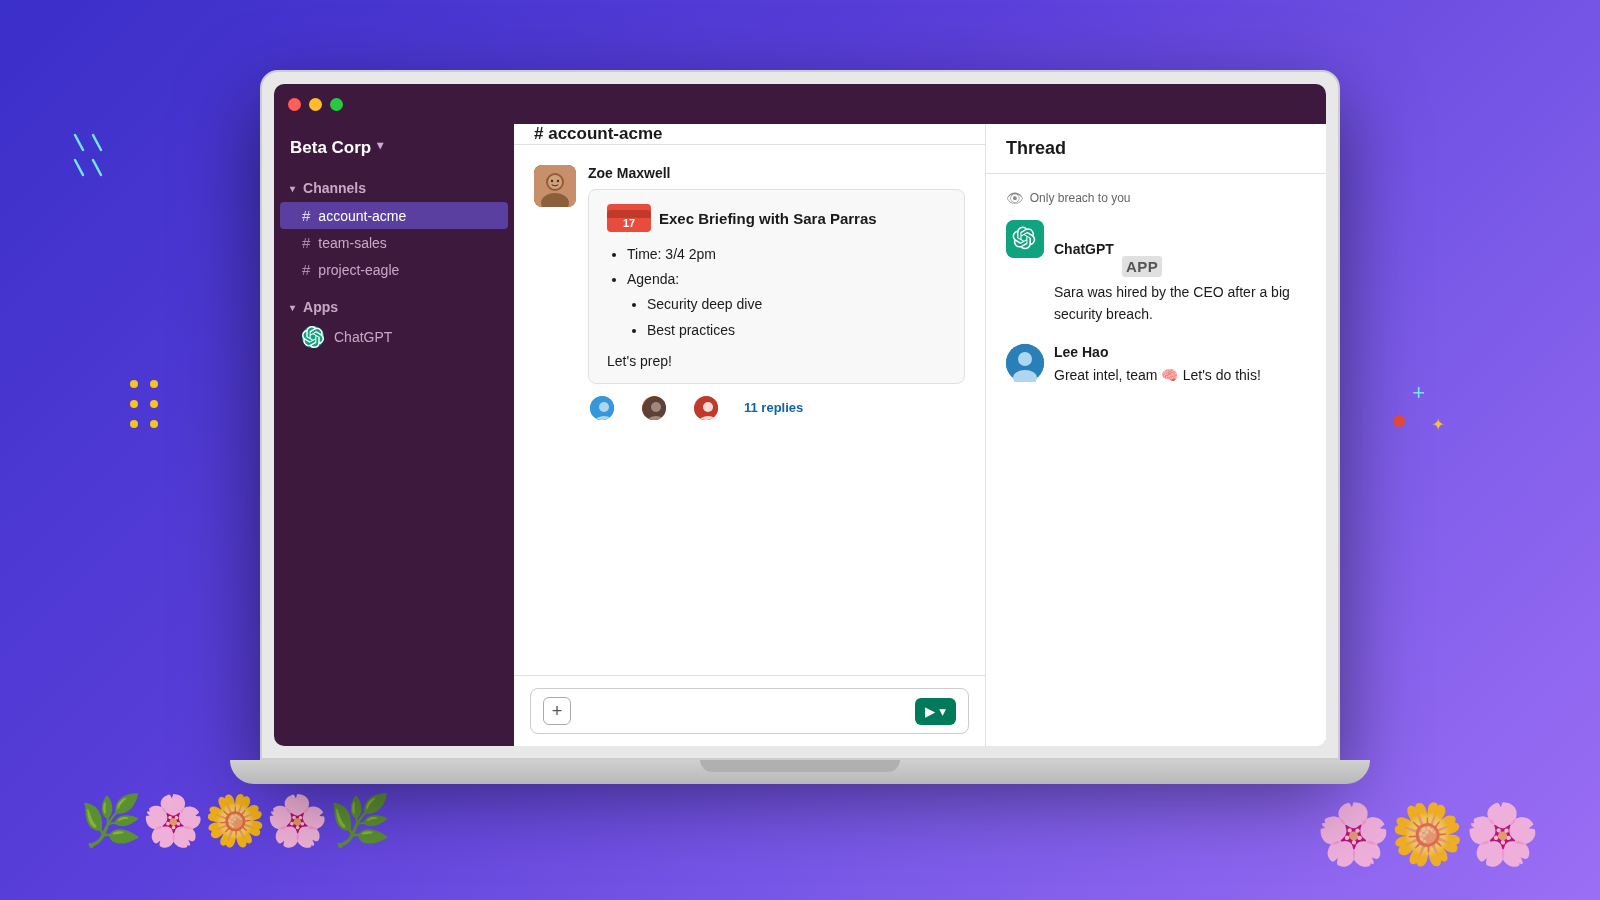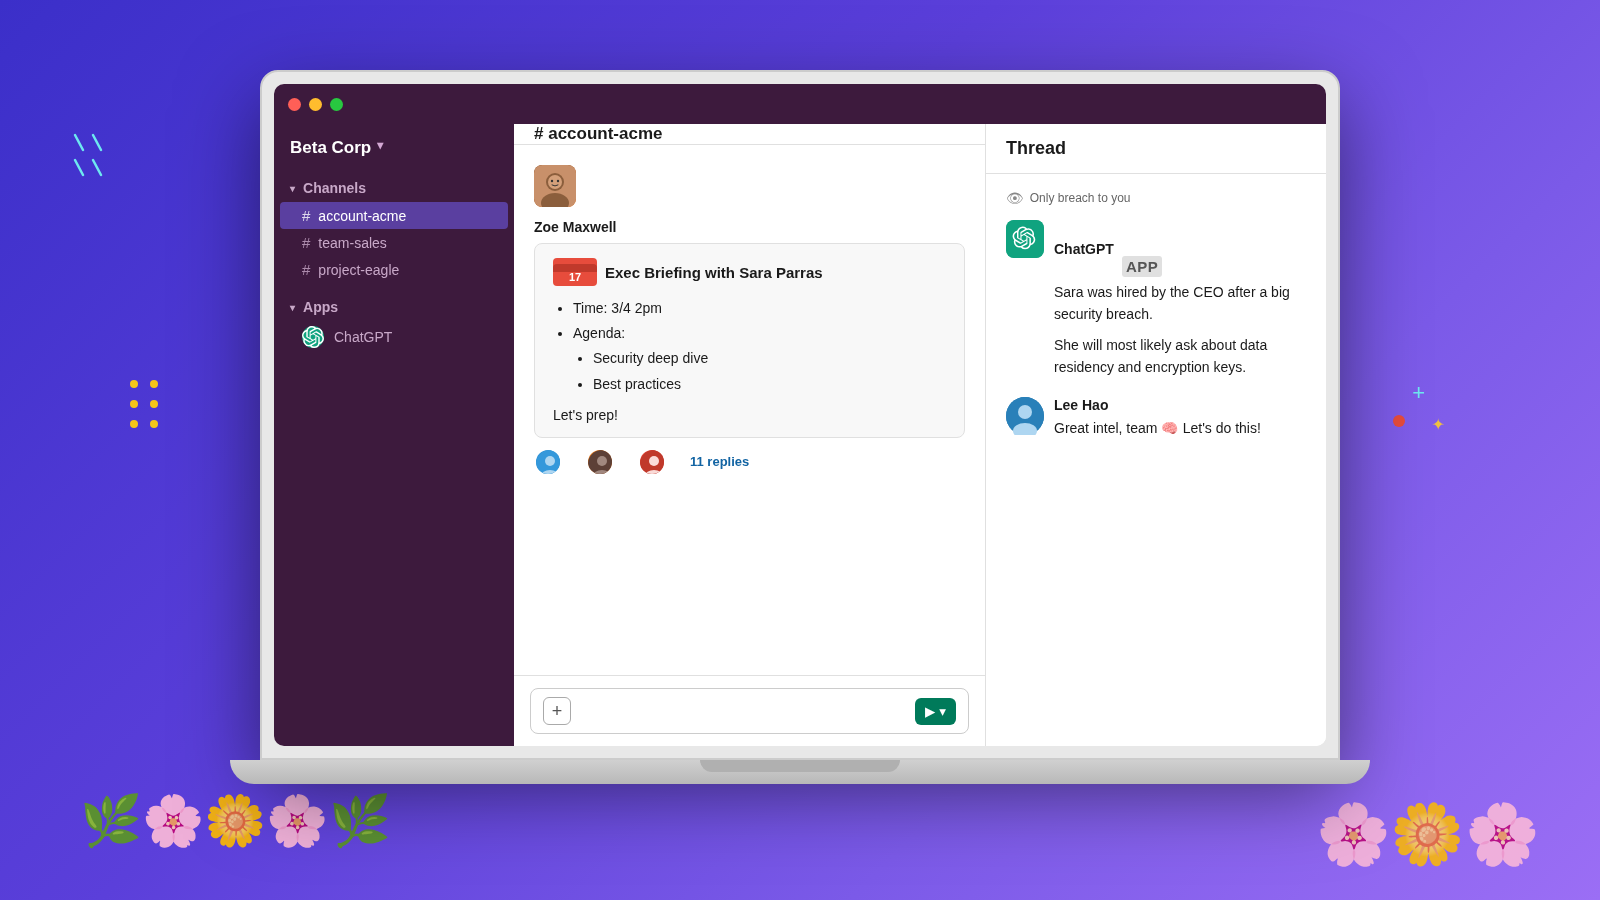--- a/index.html
+++ b/index.html
@@ -200,21 +200,20 @@
     .channel-messages {
       flex: 1;
       padding: 20px;
       overflow-y: auto;
     }
 
     .message {
       display: flex;
       gap: 12px;
       margin-bottom: 16px;
-      flex-direction: column;
     }
 
     .avatar {
       width: 42px;
       height: 42px;
       border-radius: 8px;
       flex-shrink: 0;
       overflow: hidden;
       background: #ccc;
     }
@@ -785,21 +784,20 @@
                     <path d="M22.2819 9.8211a5.9847 5.9847 0 0 0-.5157-4.9108 6.0462 6.0462 0 0 0-6.5098-2.9A6.0651 6.0651 0 0 0 4.9807 4.1818a5.9847 5.9847 0 0 0-3.9977 2.9 6.0462 6.0462 0 0 0 .7427 7.0966 5.98 5.98 0 0 0 .511 4.9107 6.051 6.051 0 0 0 6.5146 2.9001A5.9847 5.9847 0 0 0 13.2599 24a6.0557 6.0557 0 0 0 5.7718-4.2058 5.9894 5.9894 0 0 0 3.9977-2.9001 6.0557 6.0557 0 0 0-.7475-7.0729zm-9.022 12.6081a4.4755 4.4755 0 0 1-2.8764-1.0408l.1419-.0804 4.7783-2.7582a.7948.7948 0 0 0 .3927-.6813v-6.7369l2.02 1.1686a.071.071 0 0 1 .038.052v5.5826a4.504 4.504 0 0 1-4.4945 4.4944zm-9.6607-4.1254a4.4708 4.4708 0 0 1-.5346-3.0137l.142.0852 4.783 2.7582a.7712.7712 0 0 0 .7806 0l5.8428-3.3685v2.3324a.0804.0804 0 0 1-.0332.0615L9.74 19.9502a4.4992 4.4992 0 0 1-6.1408-1.6464zM2.3408 7.8956a4.485 4.485 0 0 1 2.3655-1.9728V11.6a.7664.7664 0 0 0 .3879.6765l5.8144 3.3543-2.0201 1.1685a.0757.0757 0 0 1-.071 0l-4.8303-2.7865A4.504 4.504 0 0 1 2.3408 7.872zm16.5963 3.8558L13.1038 8.364 15.1192 7.2a.0757.0757 0 0 1 .071 0l4.8303 2.7913a4.4944 4.4944 0 0 1-.6765 8.1042v-5.6772a.79.79 0 0 0-.407-.667zm2.0107-3.0231l-.142-.0852-4.7735-2.7818a.7759.7759 0 0 0-.7854 0L9.409 9.2297V6.8974a.0662.0662 0 0 1 .0284-.0615l4.8303-2.7866a4.4992 4.4992 0 0 1 6.6802 4.66zM8.3065 12.863l-2.02-1.1638a.0804.0804 0 0 1-.038-.0567V6.0742a4.4992 4.4992 0 0 1 7.3757-3.4537l-.142.0805L8.704 5.459a.7948.7948 0 0 0-.3927.6813zm1.0976-2.3654l2.602-1.4998 2.6069 1.4998v2.9994l-2.5974 1.4998-2.6067-1.4997Z" fill="white" transform="scale(0.95) translate(-0.5,-0.5)"></path>
                   </g>
                 </svg>
               </div>
               <div class="thread-message-content">
                 <div class="thread-sender-row">
                   <span class="thread-sender-name">ChatGPT</span>
                   <span class="app-badge">APP</span>
                 </div>
                 <div class="thread-message-text">Sara was hired by the CEO after a big security breach.</div>
-                <div class="thread-message-text" style="margin-top:8px;">She will most likely ask about data residency and encryption keys.</div>
               </div>
             </div>
 
             <div class="thread-message">
               <div class="lee-avatar">
                 <svg width="38" height="38" viewBox="0 0 38 38">
                   <circle cx="19" cy="19" r="19" fill="#2980b9"></circle>
                   <circle cx="19" cy="15" r="7" fill="#aed6f1"></circle>
                   <ellipse cx="19" cy="34" rx="12" ry="8" fill="#aed6f1"></ellipse>
                 </svg>

